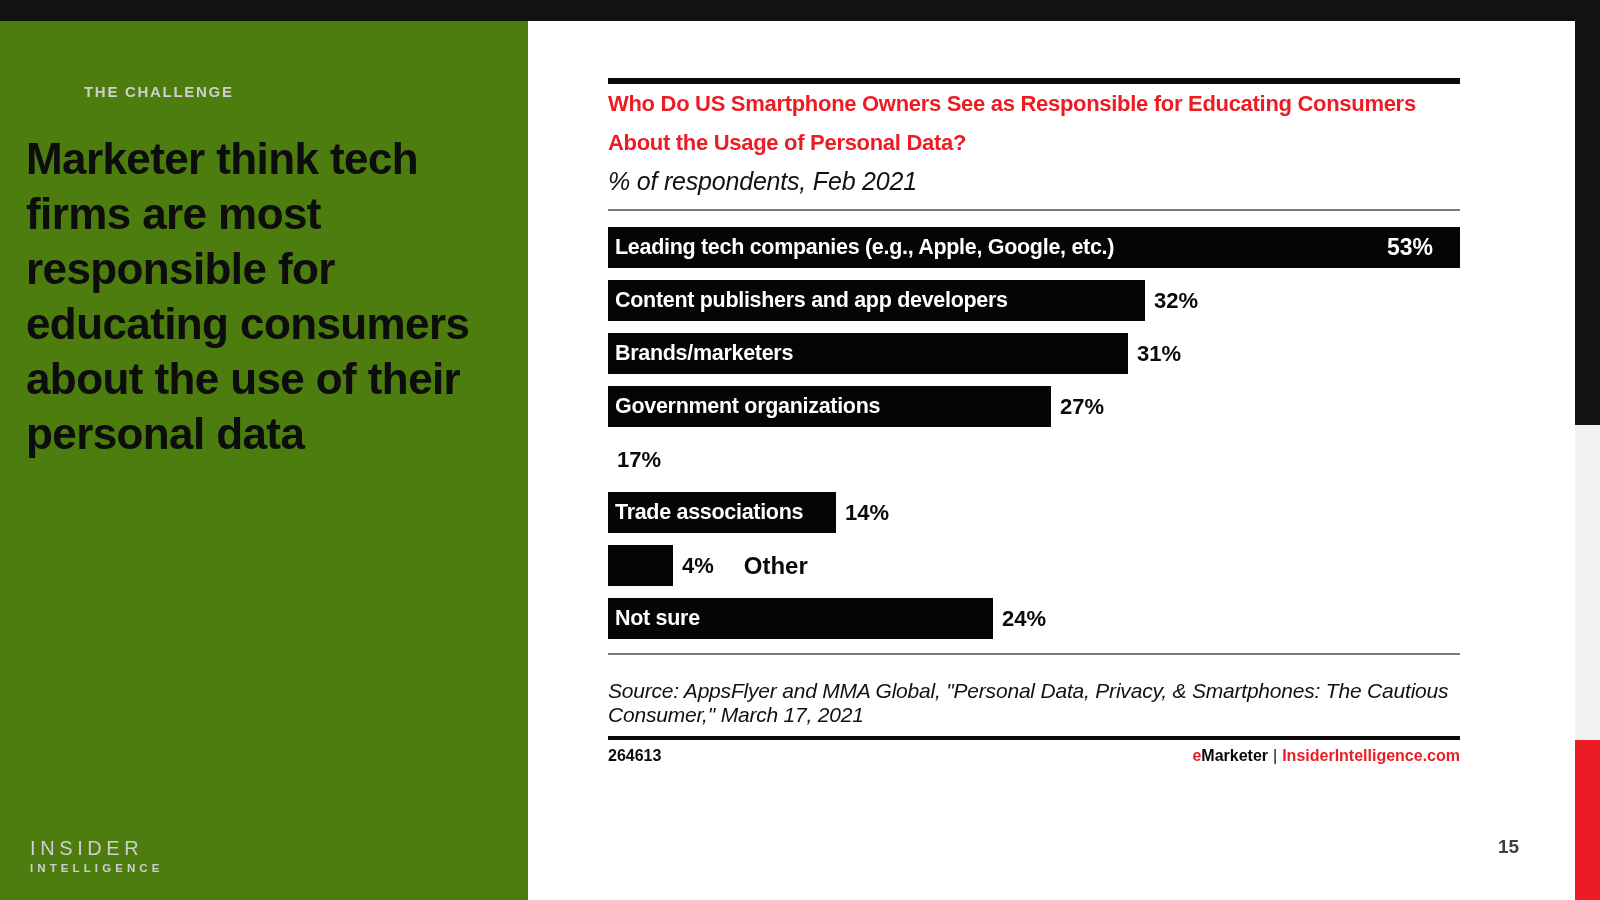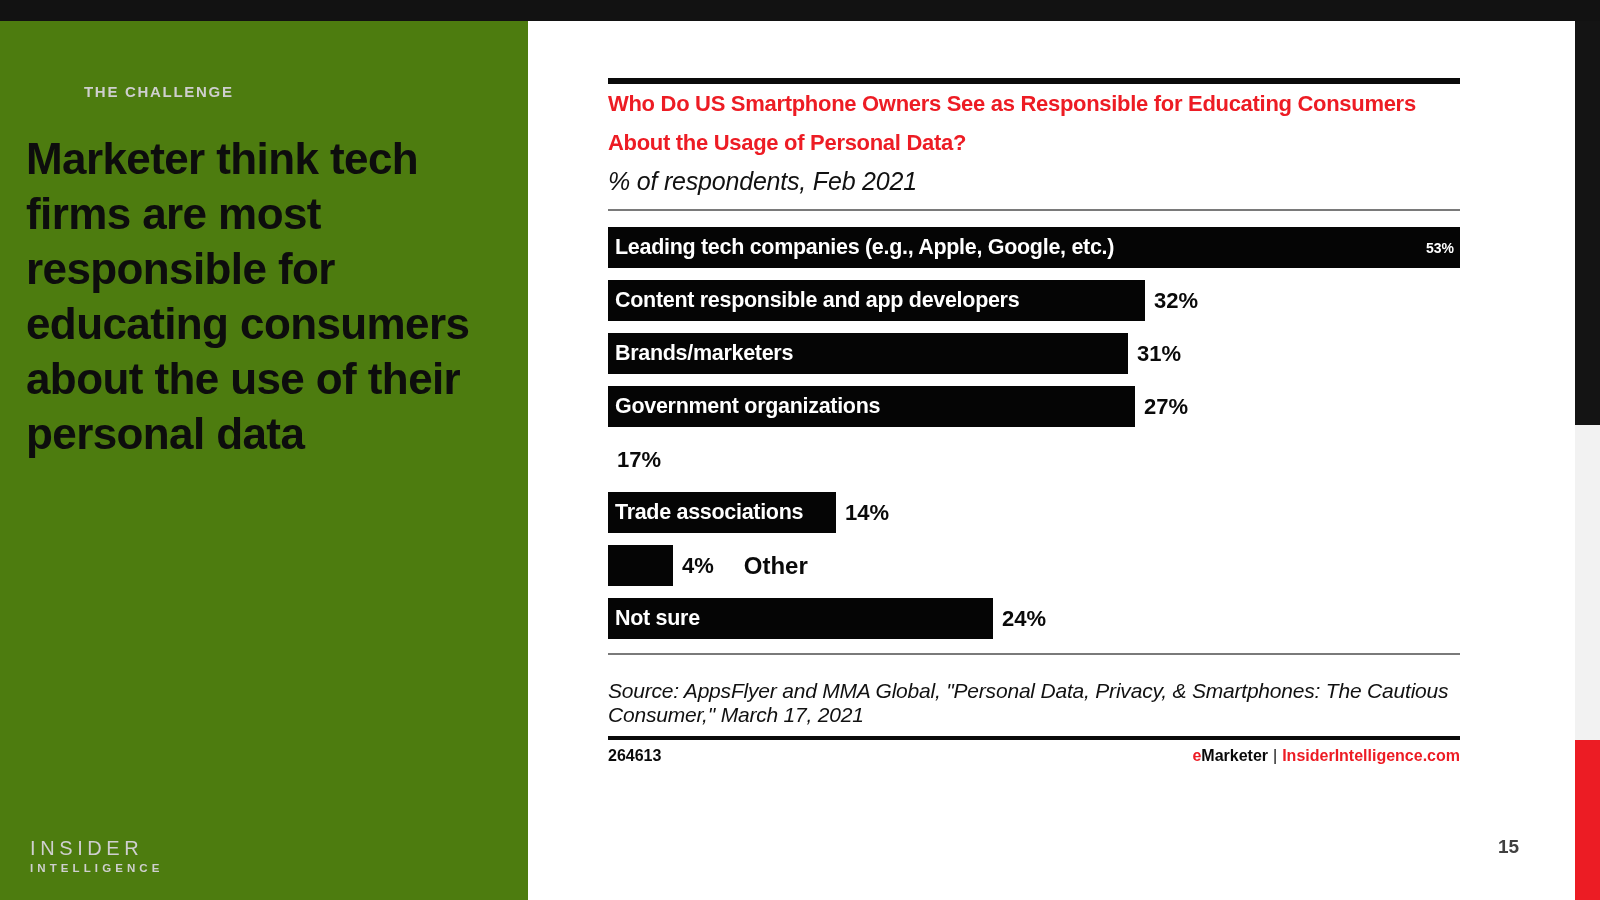--- a/index.html
+++ b/index.html
@@ -113,33 +113,33 @@
     margin-bottom: 12px;
     display: flex;
     align-items: stretch;
   }
   .bar {
     background: #050505;
     display: flex;
     align-items: center;
     justify-content: space-between;
     flex: 0 0 auto;
-    padding: 0 6px 0 7px;
+    padding: 0 27px 0 7px;
     overflow: hidden;
   }
   .bar-label {
     color: #ffffff;
     font-size: 21.5px;
     font-weight: 600;
     white-space: nowrap;
     letter-spacing: -0.3px;
   }
   .bar-value-in {
     color: #ffffff;
-    font-size: 14px;
+    font-size: 23px;
     font-weight: bold;
     margin-left: 18px;
     white-space: nowrap;
   }
   .bar-value-out {
     color: #0a0a0a;
     font-size: 22px;
     font-weight: bold;
     margin-left: 9px;
     align-self: center;
@@ -219,32 +219,32 @@
 
     <div class="bars" id="bars-container">
         <div class="bar-row">
           <div class="bar" style="width: 852px;">
             <span class="bar-label">Leading tech companies (e.g., Apple, Google, etc.)</span>
             <span class="bar-value-in">53%</span>
           </div>
         </div>
         <div class="bar-row">
           <div class="bar" style="width: 537px;">
-            <span class="bar-label">Content responsible and app developers</span>
+            <span class="bar-label">Content publishers and app developers</span>
           </div>
           <span class="bar-value-out">32%</span>
         </div>
         <div class="bar-row">
           <div class="bar" style="width: 520px;">
             <span class="bar-label">Brands/marketers</span>
           </div>
           <span class="bar-value-out">31%</span>
         </div>
         <div class="bar-row">
-          <div class="bar" style="width: 527px;">
+          <div class="bar" style="width: 443px;">
             <span class="bar-label">Government organizations</span>
           </div>
           <span class="bar-value-out">27%</span>
         </div>
         <div class="bar-row">
           <span class="bar-value-out">17%</span>
         </div>
         <div class="bar-row">
           <div class="bar" style="width: 228px;">
             <span class="bar-label">Trade associations</span>

